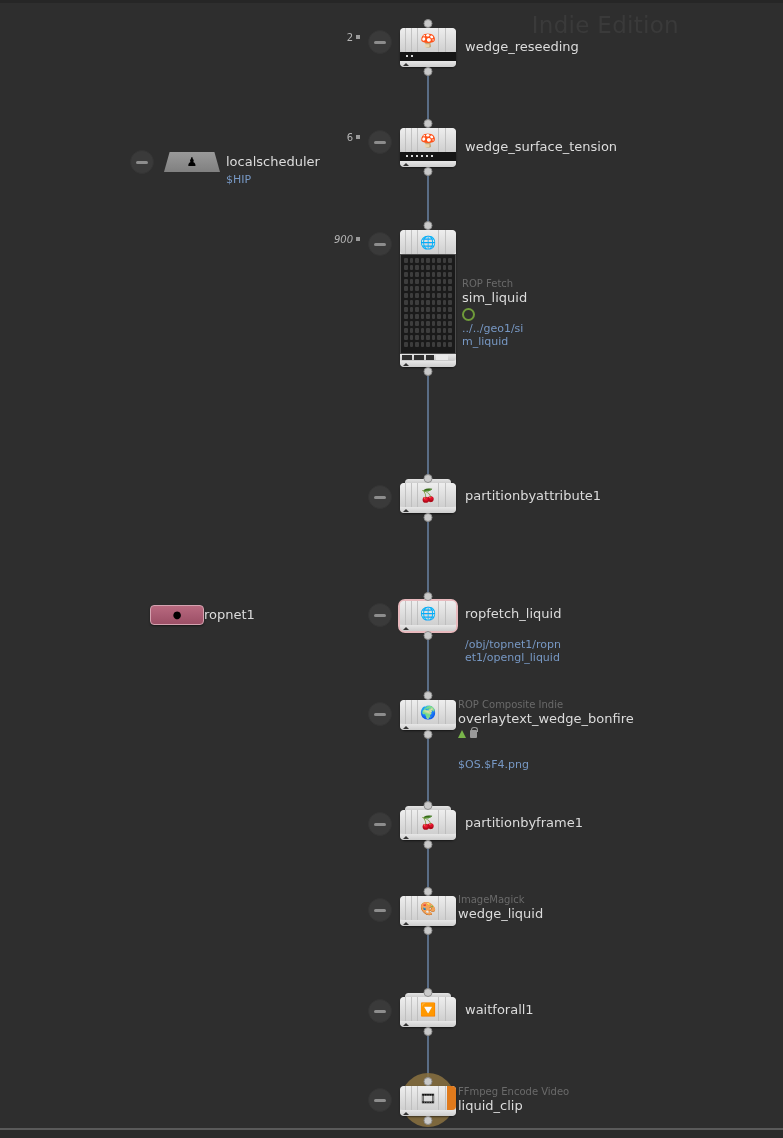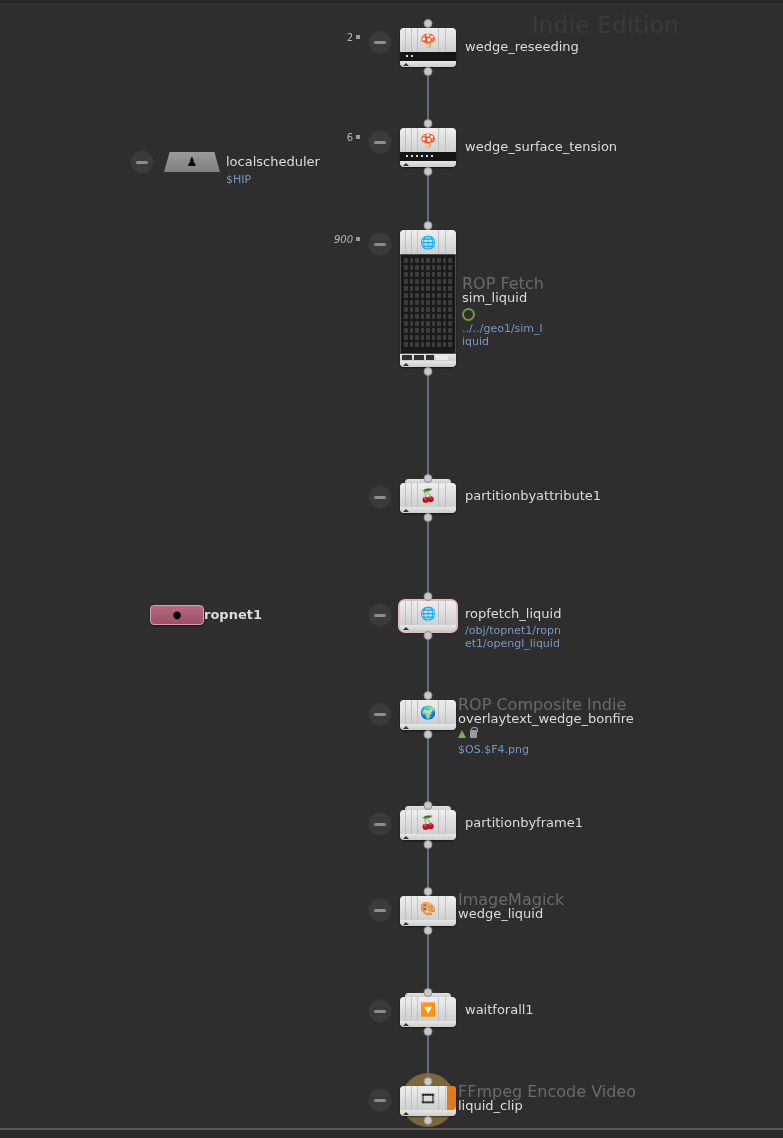--- a/index.html
+++ b/index.html
@@ -240,21 +240,21 @@
     position: absolute;
     width: 54px; height: 54px;
     border-radius: 50%;
     background: #8a7140;
     opacity: .85;
   }
 
   
   .labels { position: absolute; }
   .ntype {
-    font-size: 16px;
+    font-size: 10px;
     color: #6a6a6a;
     line-height: 13px;
     white-space: nowrap;
   }
   .nname {
     font-size: 13px;
     color: #dcdcdc;
     line-height: 16px;
     white-space: nowrap;
   }
@@ -541,39 +541,39 @@
     </div>
     <div class="labels" style="left:125px; top:5px;">
       <div class="nname">partitionbyattribute1</div>
     </div>
   </div>
 
   <div class="node" style="left:150px; top:605px;">
     <div class="ropnet" style="left:0; top:0;">
       <span class="glyph">●</span>
     </div>
-    <div class="labels" style="left:54px; top:2px;font-weight:bold;">
+    <div class="labels" style="left:54px; top:2px;">
       <div class="nname">ropnet1</div>
     </div>
   </div>
 
   <div class="node" style="left:340px; top:601px;">
     <div class="badge" style="left:28px; top:2px;"></div>
     <div class="body sel" style="left:60px; top:0;">
       <div class="nub in"></div>
       <div class="plate">
         <div class="ribs"></div>
         <span class="glyph">🌐</span>
       </div>
       <div class="foot"></div>
       <div class="nub out"></div>
     </div>
     <div class="labels" style="left:125px; top:5px;">
       <div class="nname">ropfetch_liquid</div>
-      <div class="npath" style="margin-top:2px;">/obj/topnet1/ropnet1/opengl_liquid</div>
+      <div class="npath" style="margin-top:16px;">/obj/topnet1/ropnet1/opengl_liquid</div>
     </div>
   </div>
 
   <div class="node" style="left:340px; top:700px;">
     <div class="badge" style="left:28px; top:2px;"></div>
     <div class="body" style="left:60px; top:0;">
       <div class="nub in"></div>
       <div class="plate">
         <div class="ribs"></div>
         <span class="glyph">🌍</span>
@@ -581,21 +581,21 @@
       <div class="foot"></div>
       <div class="nub out"></div>
     </div>
     <div class="labels" style="left:118px; top:-2px;">
       <div class="ntype">ROP Composite Indie</div>
       <div class="nname">overlaytext_wedge_bonfire</div>
       <div class="flagrow">
         <span class="flag-cone"></span>
         <span class="flag-lock"></span>
       </div>
-      <div class="npath" style="margin-top:3px;">$OS.$F4.png</div>
+      <div class="npath" style="margin-top:18px;">$OS.$F4.png</div>
     </div>
   </div>
 
   <div class="node" style="left:340px; top:810px;">
     <div class="badge" style="left:28px; top:2px;"></div>
     <div class="body" style="left:60px; top:0;">
       <div class="cap"></div>
       <div class="nub in"></div>
       <div class="plate">
         <div class="ribs"></div>

